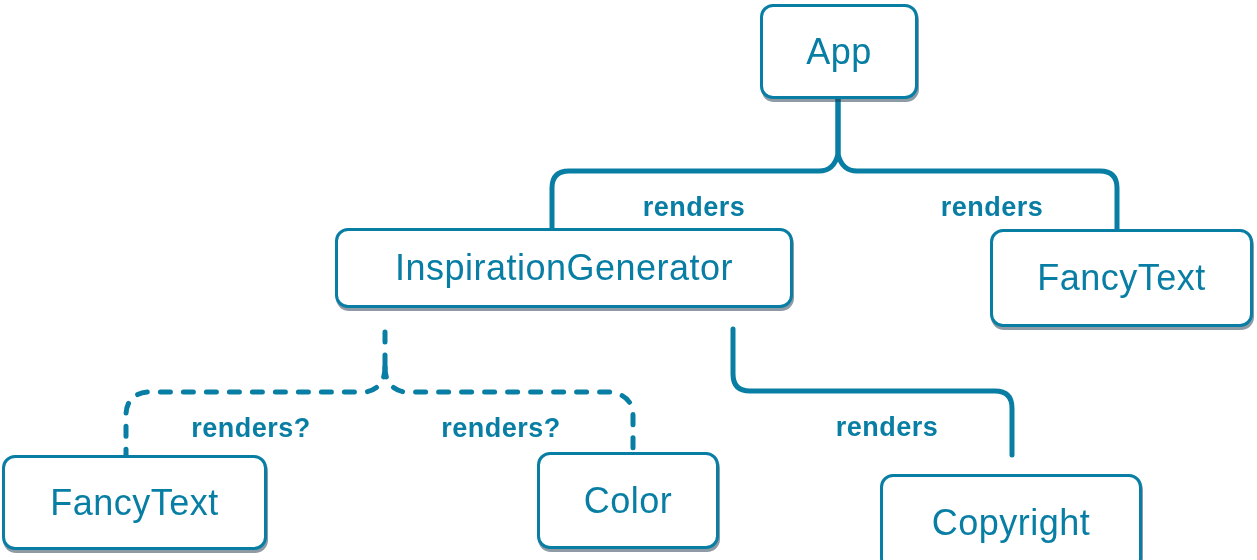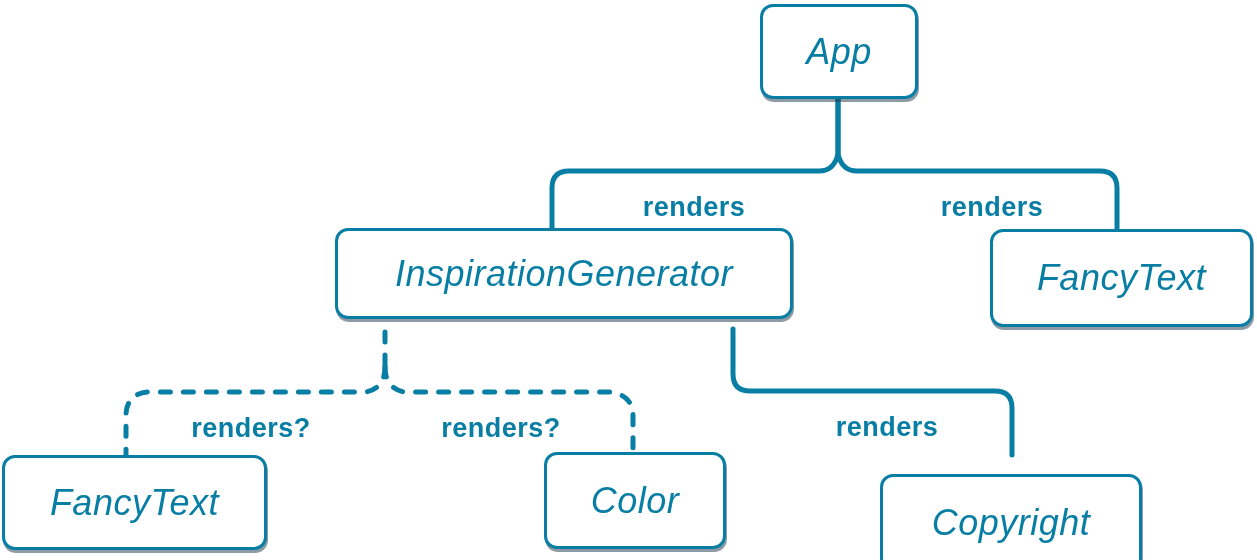--- a/index.html
+++ b/index.html
@@ -20,27 +20,26 @@
     position: absolute; z-index: 2;
     background: var(--box-bg);
     border: 3.5px solid var(--accent);
     border-radius: 13px;
     box-shadow: 1px 3px 0 var(--shadow);
     display: flex; align-items: center; justify-content: center;
     color: var(--accent);
     font-size: 36px; font-weight: 500;
     box-sizing: border-box;
     letter-spacing: 0.5px;
-    font-style: italic;
   }
   .node-app       { left: 760px; top: 4px;   width: 158px; height: 95px; }
-  .node-ig        { left: 335px; top: 228px; width: 458px; height: 91px; }
+  .node-ig        { left: 335px; top: 228px; width: 458px; height: 80px; }
   .node-ft-top    { left: 990px; top: 229px; width: 263px; height: 98px; }
   .node-ft-bottom { left: 2px;   top: 455px; width: 265px; height: 95px; }
-  .node-color     { left: 537px; top: 452px; width: 182px; height: 97px; margin-left: 7px; }
+  .node-color     { left: 537px; top: 452px; width: 182px; height: 97px; }
   .node-copyright { left: 880px; top: 454px; width: 262px; height: 97px; margin-top: 20px; }
   .edge-label {
     position: absolute; z-index: 3;
     transform: translate(-50%, -50%);
     background: var(--box-bg);
     padding: 0 10px;
     color: var(--accent);
     font-size: 27px; font-weight: 700;
     white-space: nowrap;
     letter-spacing: 0.5px;

